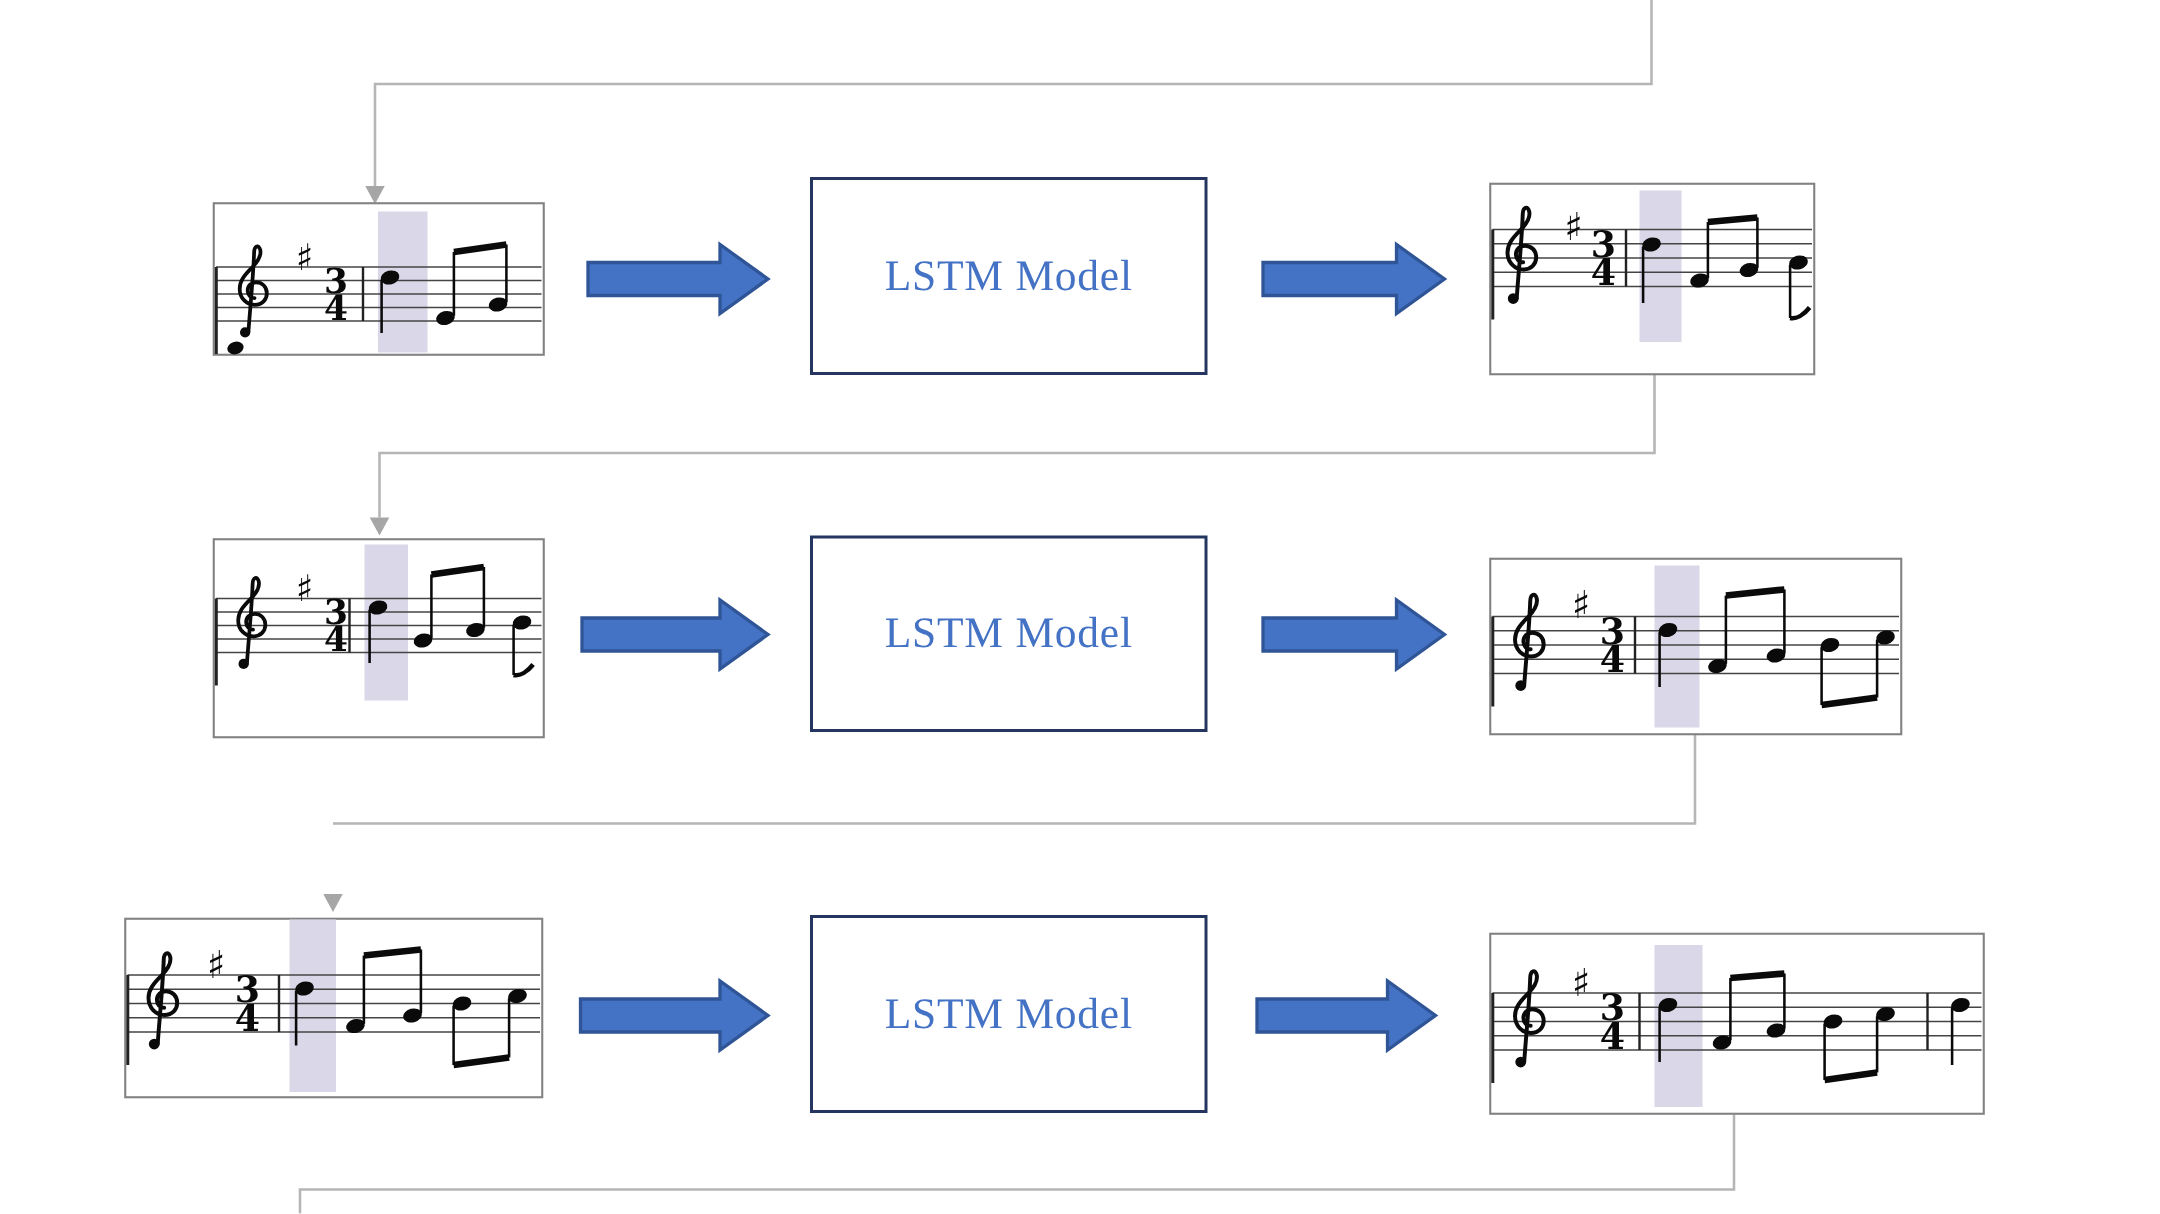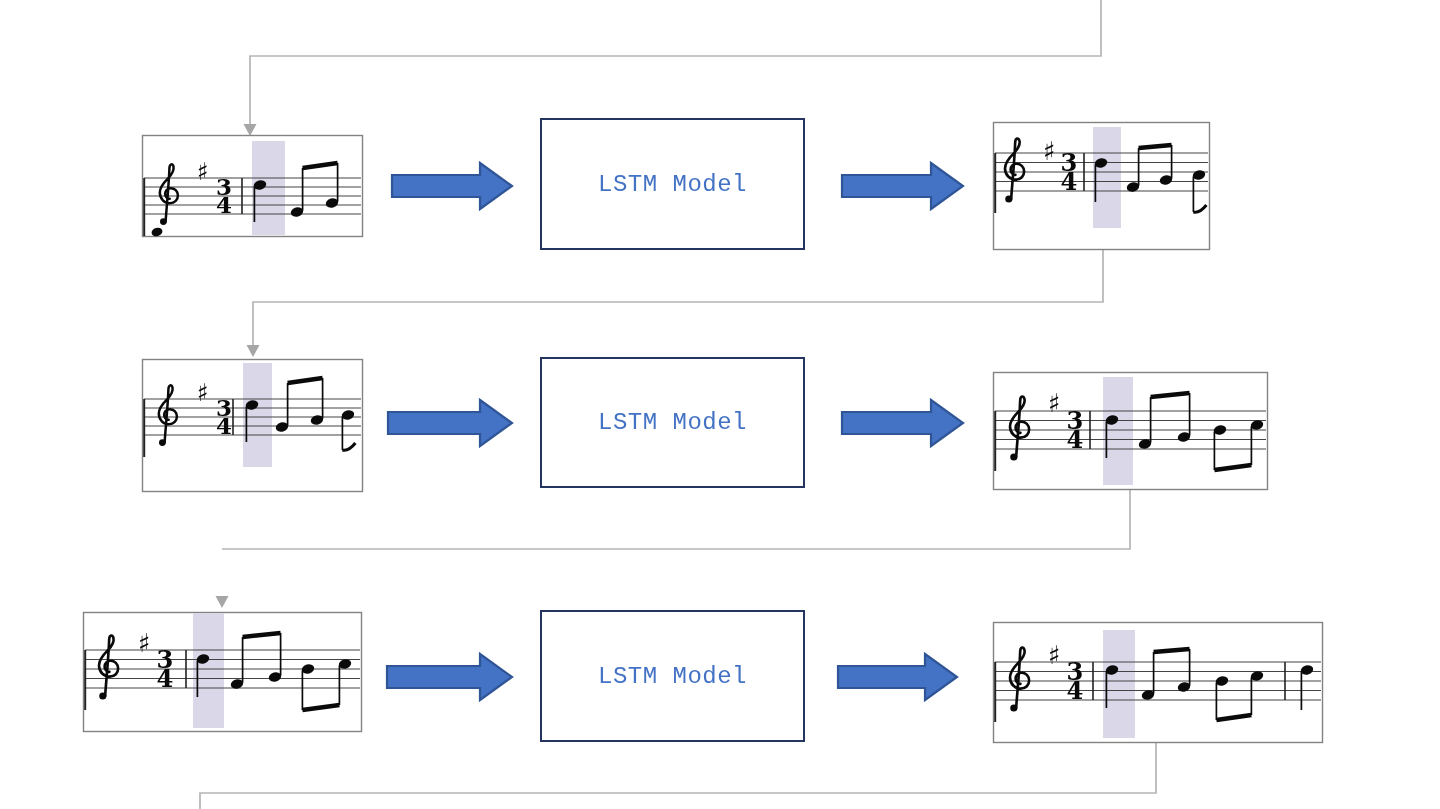--- a/index.html
+++ b/index.html
@@ -1,22 +1,22 @@
 <!DOCTYPE html>
 <html><head>
 <meta charset="utf-8">
 <style>
   html,body{margin:0;padding:0;background:#ffffff;}
   .canvas{position:relative;width:1440px;height:809px;background:#ffffff;overflow:hidden;
           font-family:"Liberation Sans", sans-serif;}
   #diagram-svg{position:absolute;left:0;top:0;}
   .lstm-box{position:absolute;background:#ffffff;border:2.5px solid #24365F;
             display:flex;align-items:center;justify-content:center;box-sizing:border-box;}
-  .lstm-box span{color:#4472C4;font-size:24px;letter-spacing:0.5px;
-                 font-family:Liberation Mono, monospace;}
+  .lstm-box span{color:#4472C4;font-size:29px;letter-spacing:0.5px;
+                 font-family:Liberation Serif, serif;}
 </style>
 </head>
 <body>
 
 <div class="canvas">
   <svg id="diagram-svg" width="1440" height="809" viewBox="0 0 1440 809">
       <g>
         <path d="M1101,0 L1101,56 L250,56 L250,124" fill="none" stroke="#B5B5B5" stroke-width="1.7"></path>
         <polygon points="243.5,124 256.5,124 250,136" fill="#A6A6A6"></polygon>
       </g>

